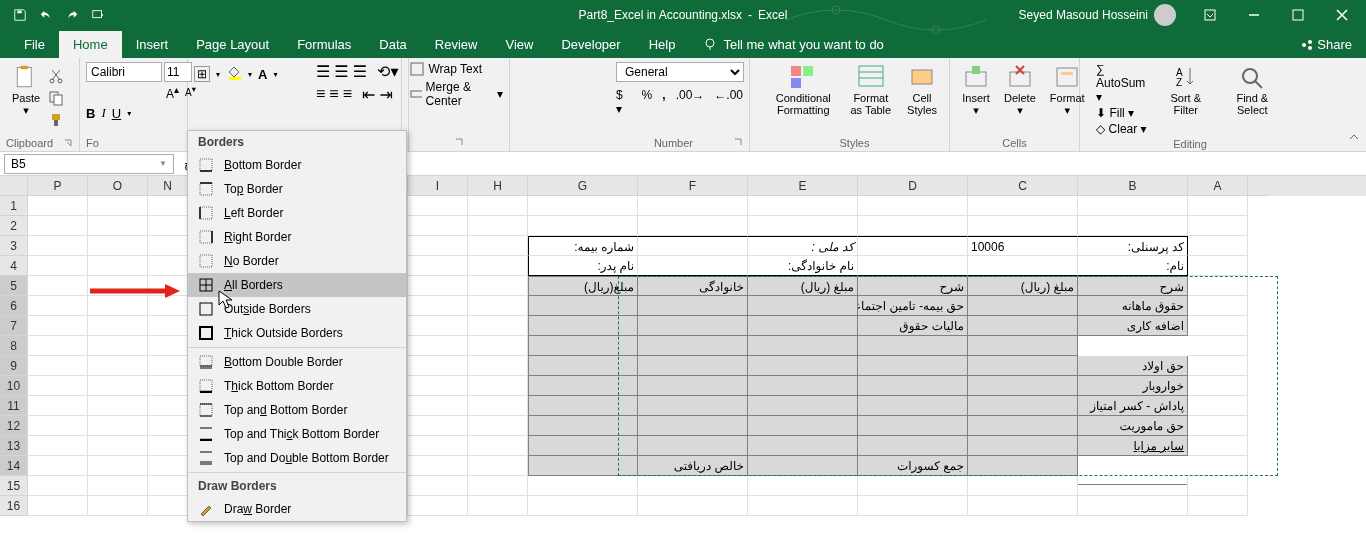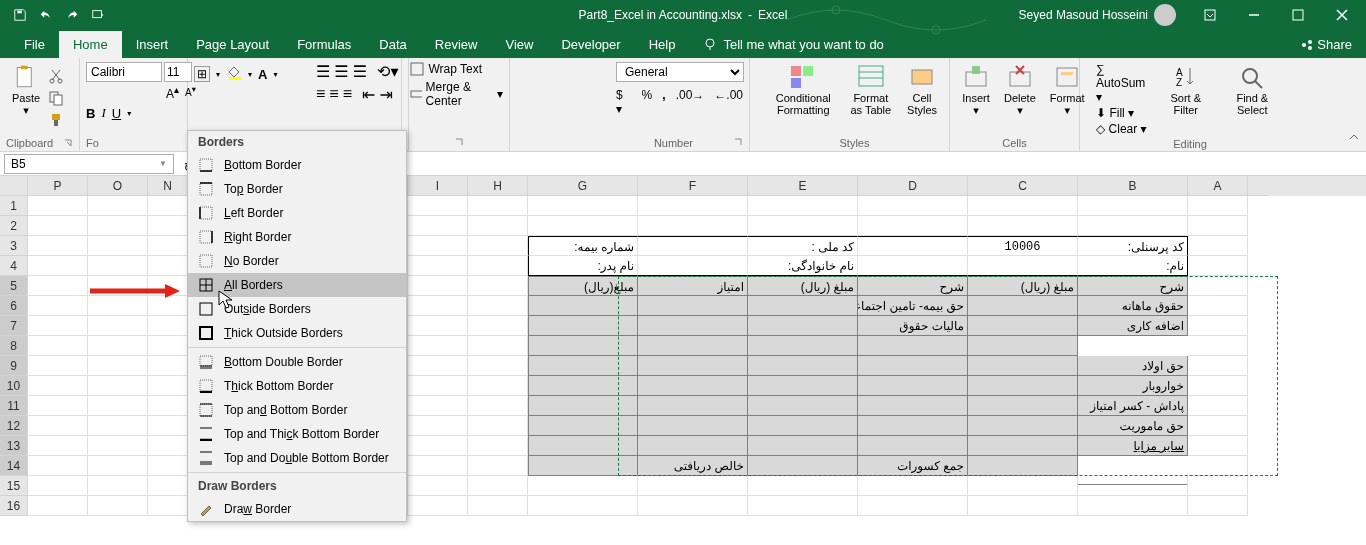--- a/index.html
+++ b/index.html
@@ -483,23 +483,23 @@
         <div class="cell" style="width: 60px;"></div>
         <div class="cell" style="width: 40px;"></div>
         <div class="cell" style="width: 40px;"></div>
         <div class="cell" style="width: 60px;"></div>
         <div class="cell" style="width: 60px;"></div>
         <div class="cell" style="width: 60px;"></div>
         <div class="cell" style="width: 60px;"></div>
         <div class="cell" style="width: 60px;"></div>
         <div class="cell rtl" style="width: 110px; border-top: 1px solid rgb(0, 0, 0); border-left: 1px solid rgb(0, 0, 0);">شماره بیمه:</div>
         <div class="cell rtl" style="width: 110px; border-top: 1px solid rgb(0, 0, 0);"></div>
-        <div class="cell rtl" style="width: 110px; border-top: 1px solid rgb(0, 0, 0);">کد ملی :</div>
+        <div class="cell rtl" style="width: 110px; border-top: 1px solid rgb(0, 0, 0); font-style: italic;">کد ملی :</div>
         <div class="cell rtl" style="width: 110px; border-top: 1px solid rgb(0, 0, 0);"></div>
-        <div class="cell rtl" style="width: 110px; border-top: 1px solid rgb(0, 0, 0); direction: ltr; text-align: center; font-family: Liberation Mono, monospace;">10006</div>
+        <div class="cell rtl" style="width: 110px; border-top: 1px solid rgb(0, 0, 0); direction: ltr; text-align: left;">10006</div>
         <div class="cell rtl" style="width: 110px; border-top: 1px solid rgb(0, 0, 0); border-right: 1px solid rgb(0, 0, 0);">کد پرسنلی:</div>
         <div class="cell" style="width: 60px;"></div>
         <div style="width: 20px;"></div>
       </div>
       <div class="row">
         <div class="rh">4</div>
         <div class="cell" style="width: 60px;"></div>
         <div class="cell" style="width: 60px;"></div>
         <div class="cell" style="width: 40px;"></div>
         <div class="cell" style="width: 40px;"></div>
@@ -522,21 +522,21 @@
         <div class="cell" style="width: 60px;"></div>
         <div class="cell" style="width: 60px;"></div>
         <div class="cell" style="width: 40px;"></div>
         <div class="cell" style="width: 40px;"></div>
         <div class="cell" style="width: 60px;"></div>
         <div class="cell" style="width: 60px;"></div>
         <div class="cell" style="width: 60px;"></div>
         <div class="cell" style="width: 60px;"></div>
         <div class="cell" style="width: 60px;"></div>
         <div class="cell filled rtl filled-top filled-left" style="width: 110px;">مبلغ(ریال)</div>
-        <div class="cell filled rtl filled-top" style="width: 110px;">امتیاز</div>
+        <div class="cell filled rtl filled-top" style="width: 110px;">خانوادگی</div>
         <div class="cell filled rtl filled-top" style="width: 110px;">مبلغ (ریال)</div>
         <div class="cell filled rtl filled-top" style="width: 110px;">شرح</div>
         <div class="cell filled rtl filled-top" style="width: 110px;">مبلغ (ریال)</div>
         <div class="cell filled rtl filled-top" style="width: 110px;">شرح</div>
         <div class="cell" style="width: 60px;"></div>
         <div style="width: 20px;"></div>
       </div>
       <div class="row">
         <div class="rh selected">6</div>
         <div class="cell" style="width: 60px;"></div>

